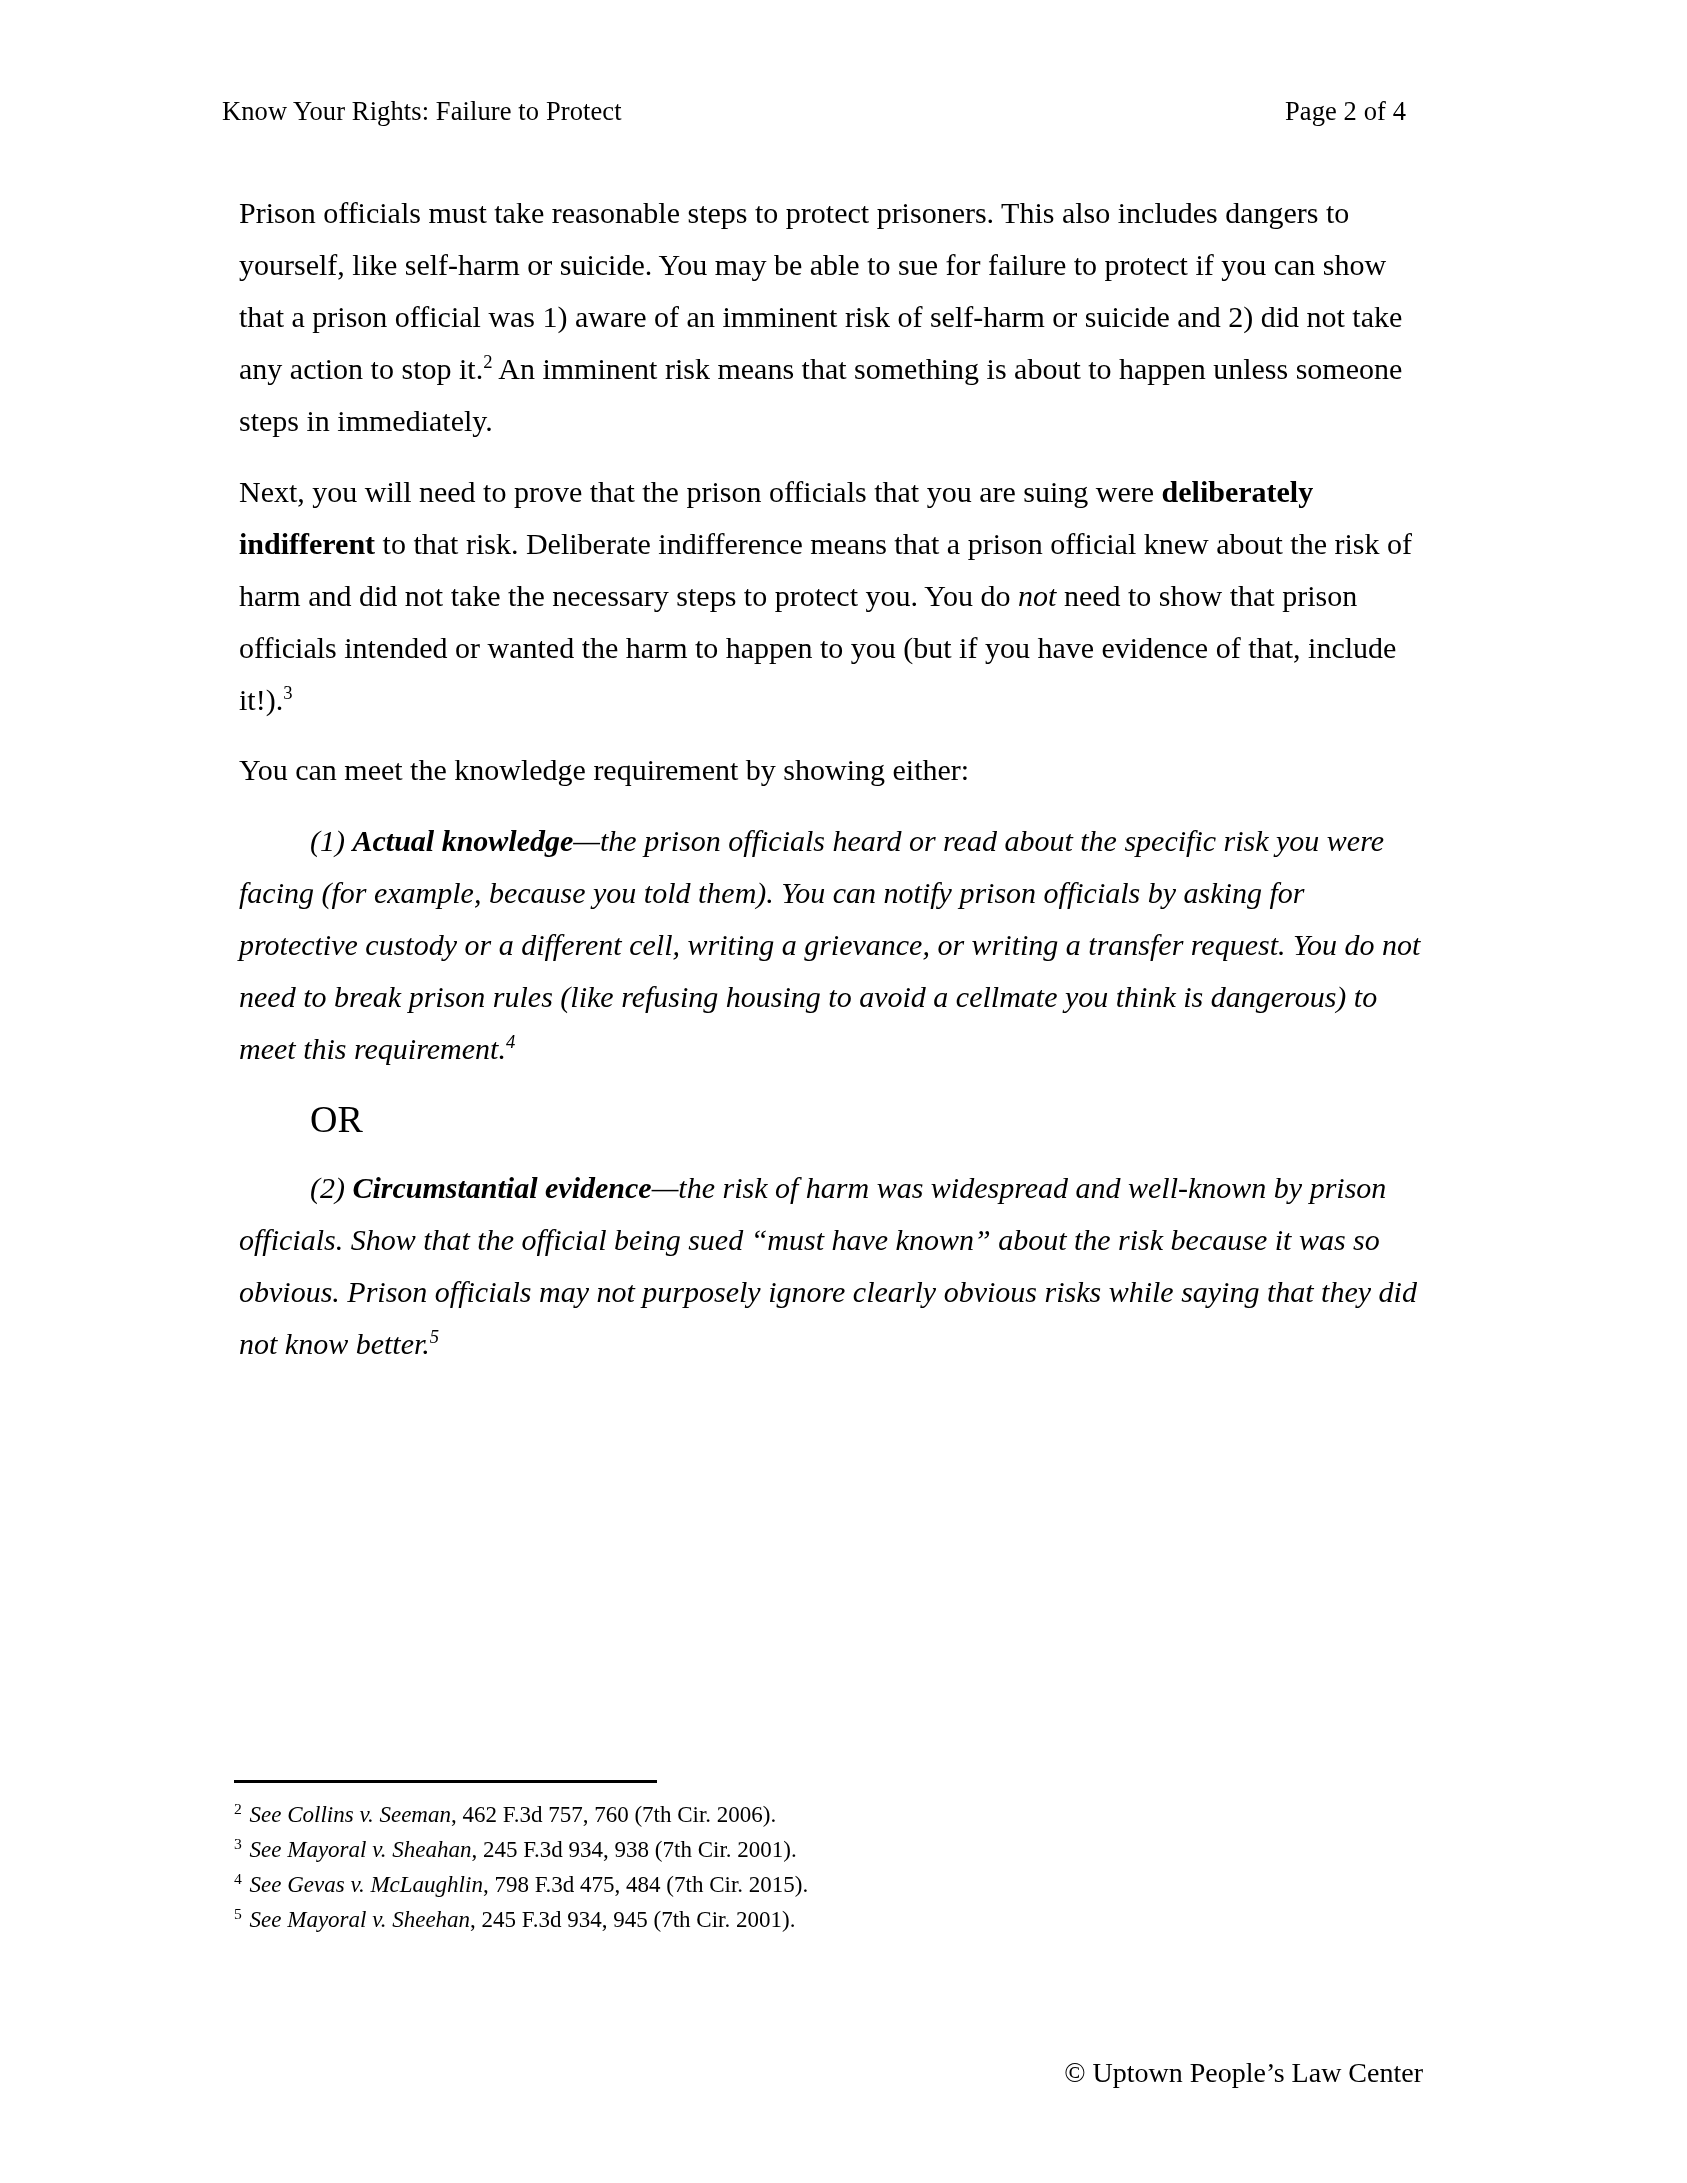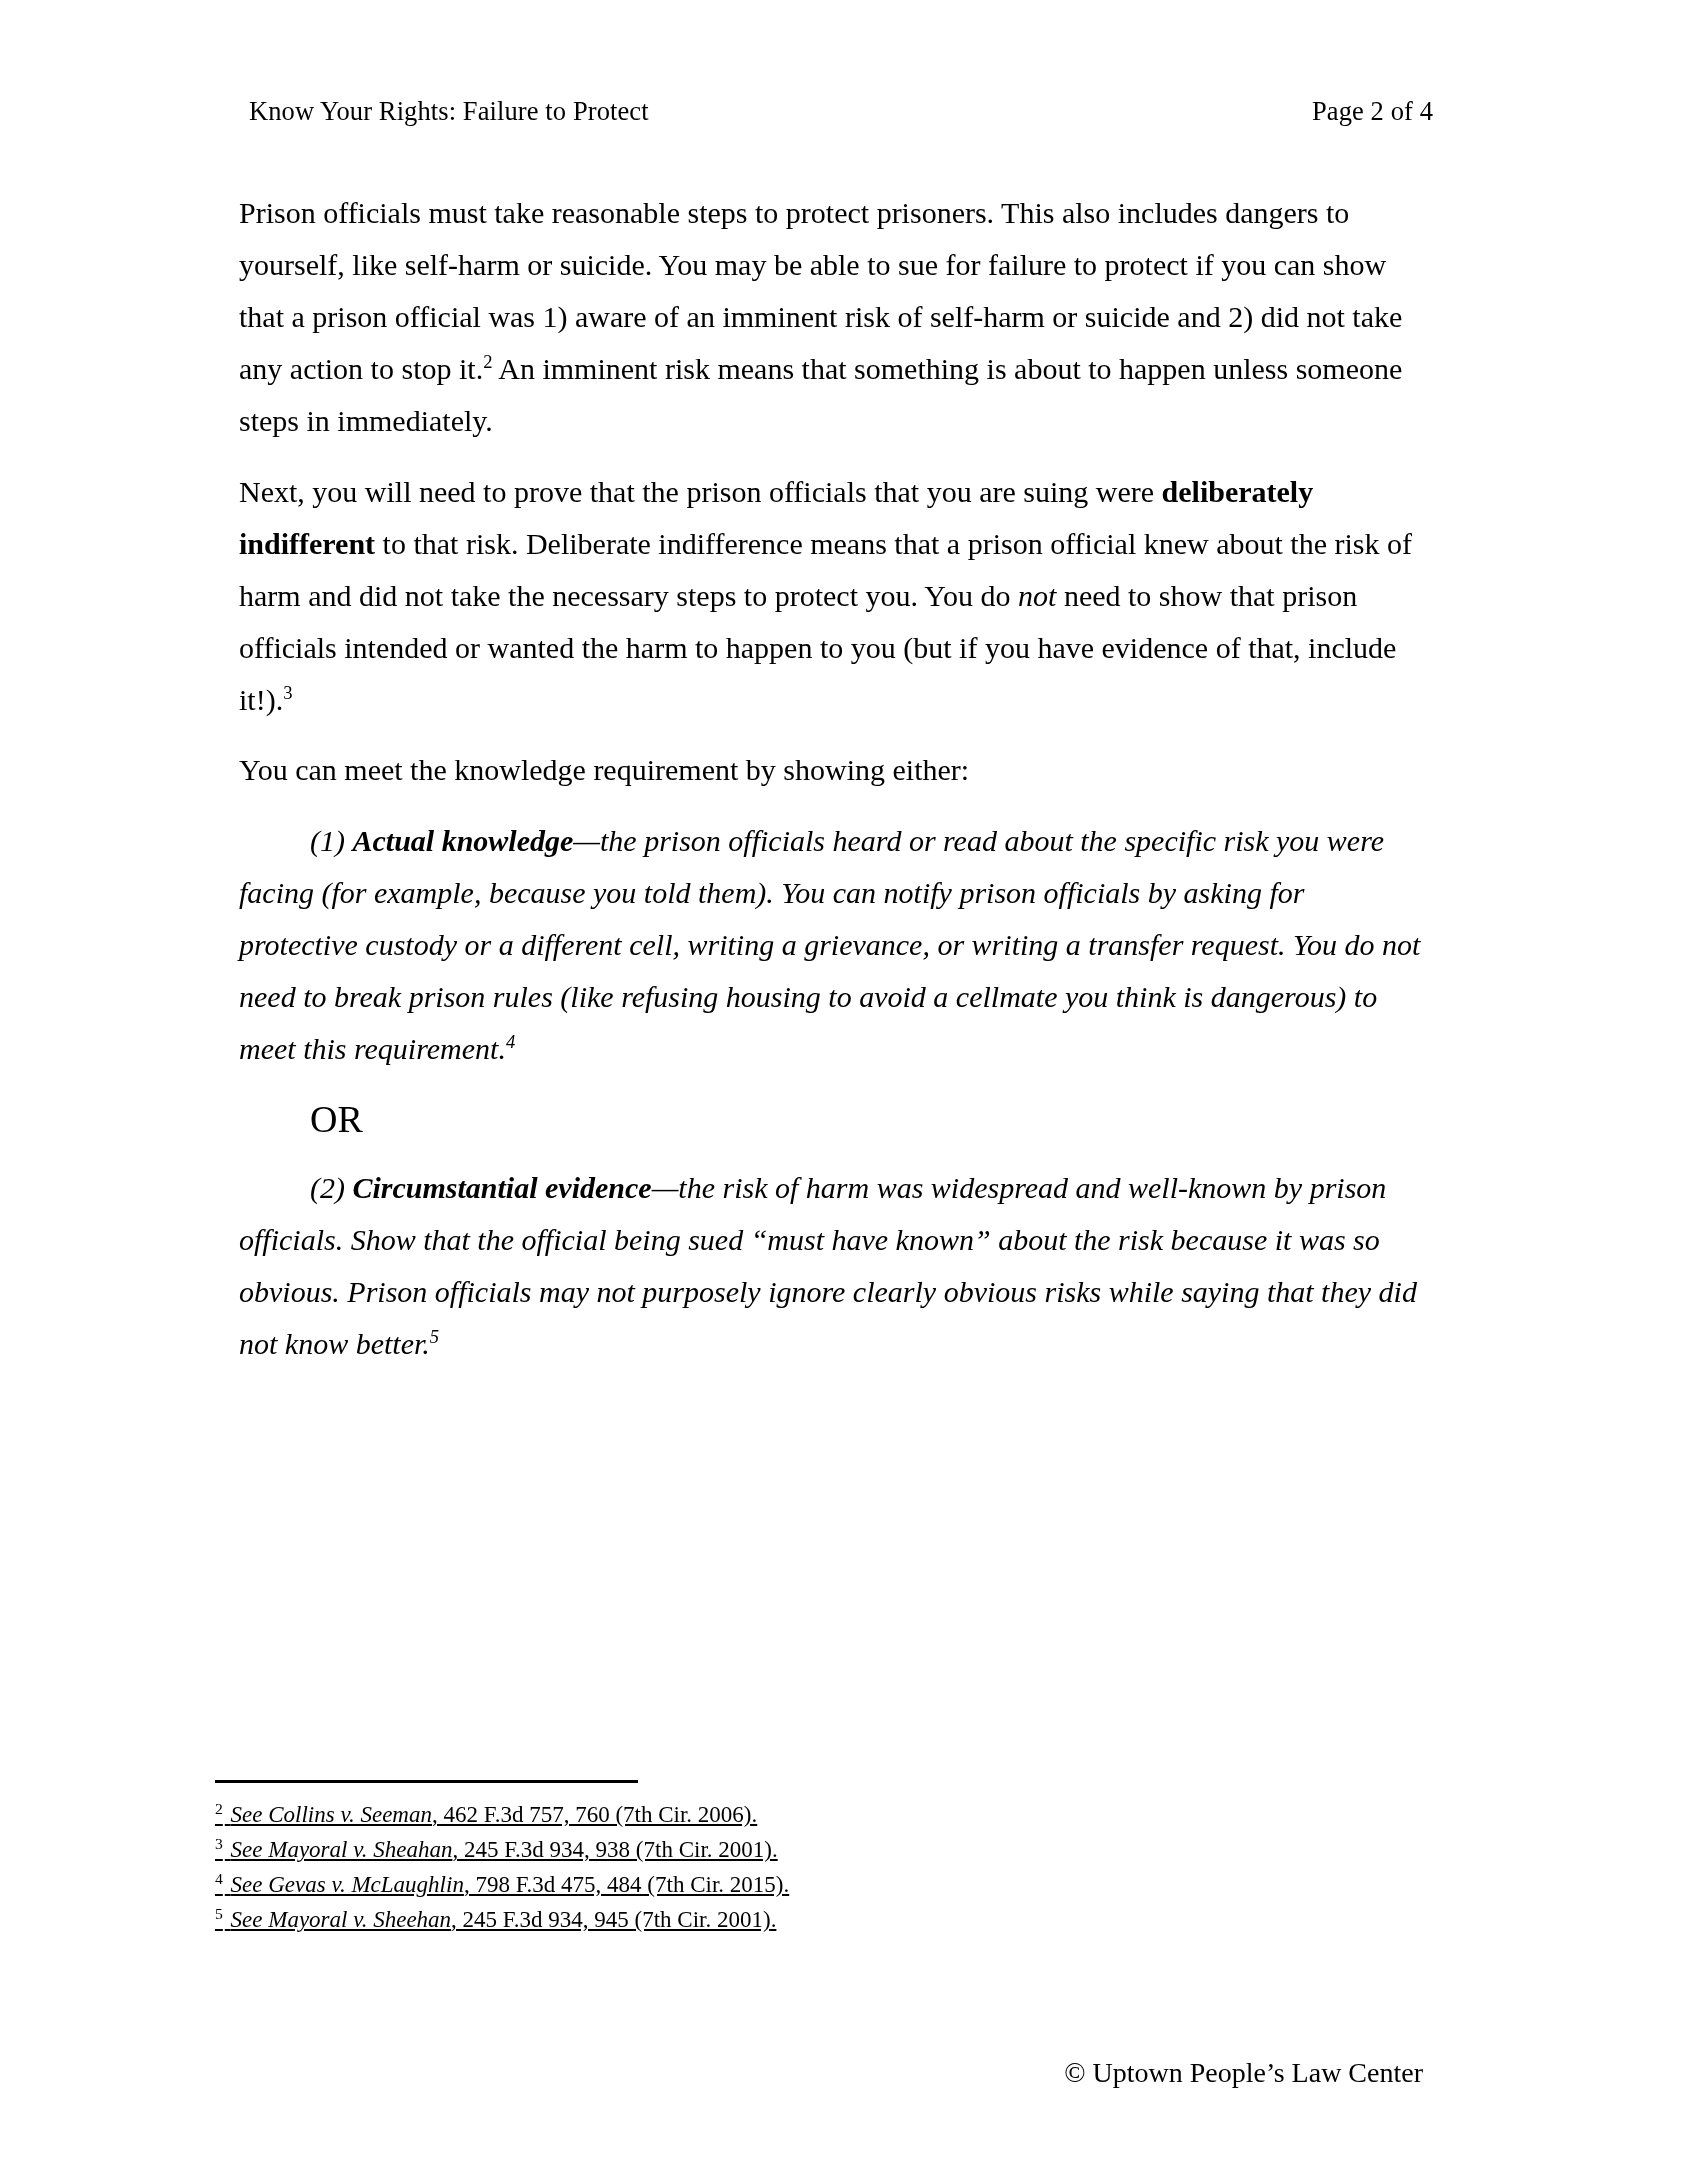--- a/index.html
+++ b/index.html
@@ -21,21 +21,21 @@
     width: 1687px;
     height: 2183px;
     background: #ffffff;
     padding: 0;
   }
 
   
   .running-head {
     position: absolute;
     top: 98px;
-    left: 249px;
+    left: 222px;
     width: 1184px;
     display: flex;
     justify-content: space-between;
     align-items: baseline;
     font-size: 26.5px;
     line-height: 1.0;
     letter-spacing: 0.1px;
   }
   .running-head .rh-left { white-space: nowrap; }
   .running-head .rh-right { white-space: nowrap; }
@@ -85,24 +85,23 @@
 
   sup.fn-ref {
     font-size: 0.62em;
     vertical-align: super;
     line-height: 0;
   }
 
   
   .footnotes {
     position: absolute;
-    left: 215px;
+    left: 234px;
     top: 1780px;
     width: 1191px;
-    text-decoration: underline;
   }
   .fn-rule {
     width: 423px;
     height: 2.6px;
     background: #000000;
     margin: 0 0 14.6px 0;
   }
   .fn-item {
     font-size: 23px;
     line-height: 35px;

